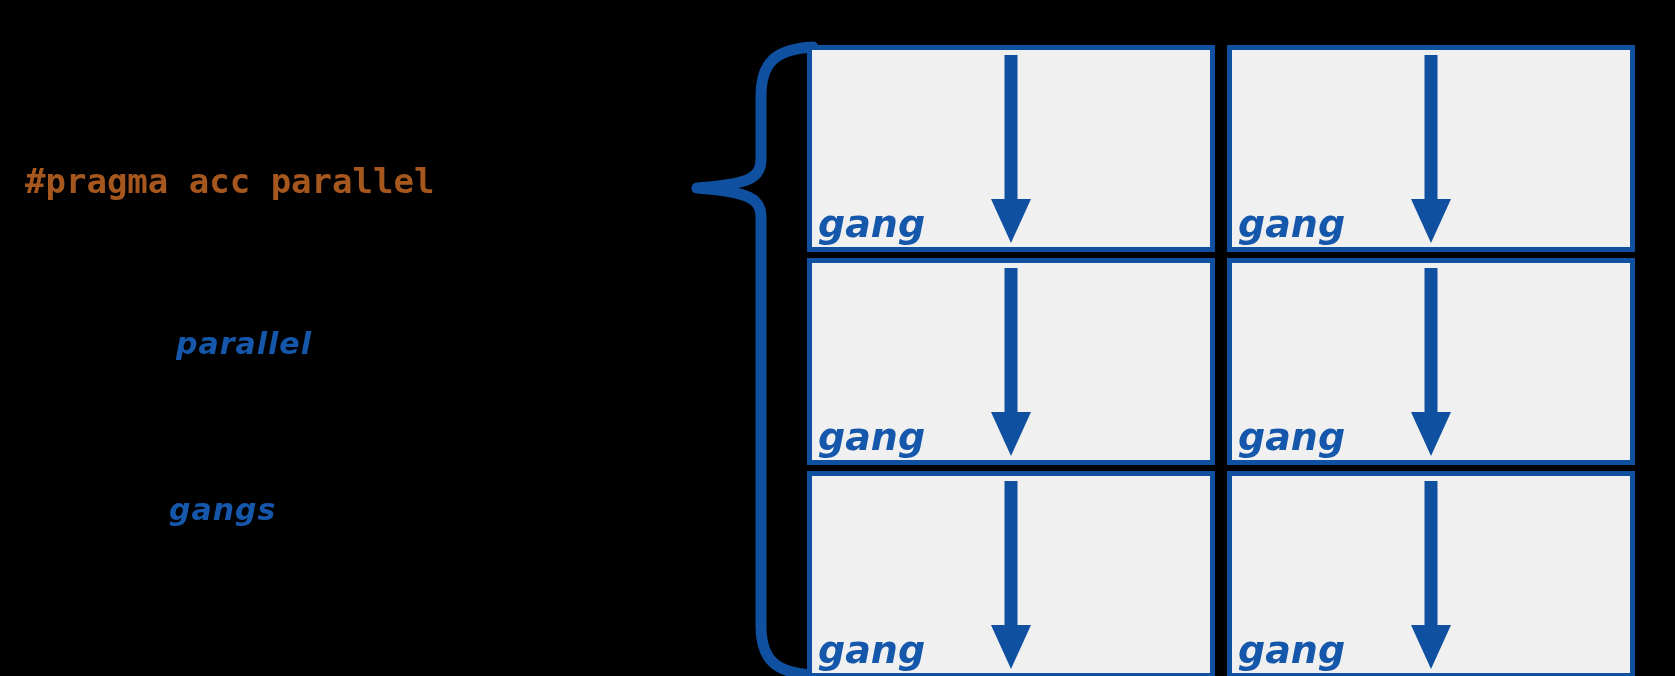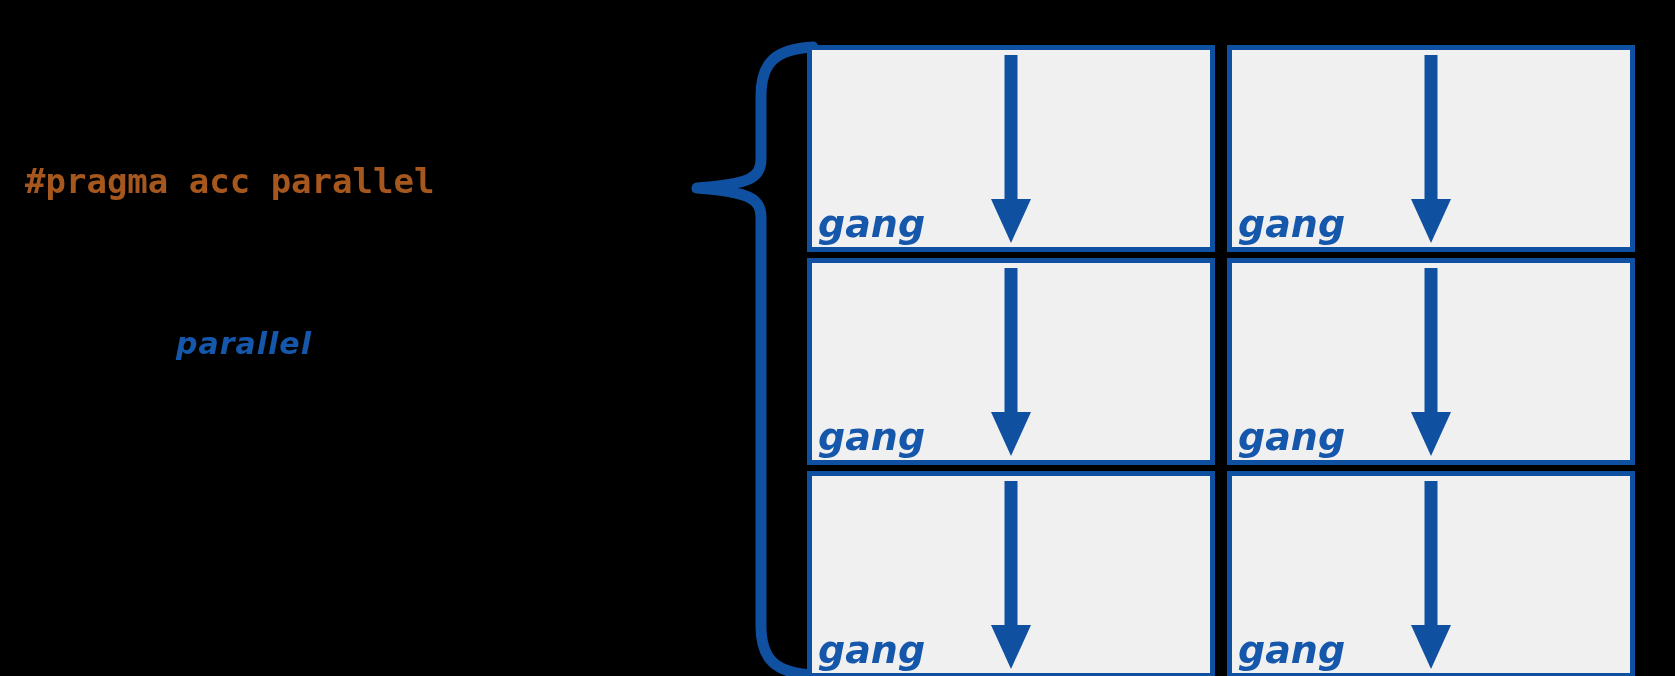--- a/index.html
+++ b/index.html
@@ -91,20 +91,21 @@
 </style>
 </head>
 <body>
 
 <div class="canvas">
 
   <div class="code-label">#pragma acc parallel</div>
 
   <div class="kw-label kw-parallel">parallel</div>
 
+  <div class="kw-label kw-gangs">gangs</div>
 
   <svg class="brace" viewBox="0 0 135 650" aria-hidden="true">
     <path d="M 125 7 C 88 9 73 22 73 56
              L 73 119 C 73 138 62 144 9 148
              C 62 152 73 159 73 177
              L 73 586 C 73 620 88 633 125 635" fill="none" stroke="currentColor" stroke-width="11" stroke-linecap="round" stroke-linejoin="round"></path>
   </svg>
 
   <div class="gang-grid">
 

